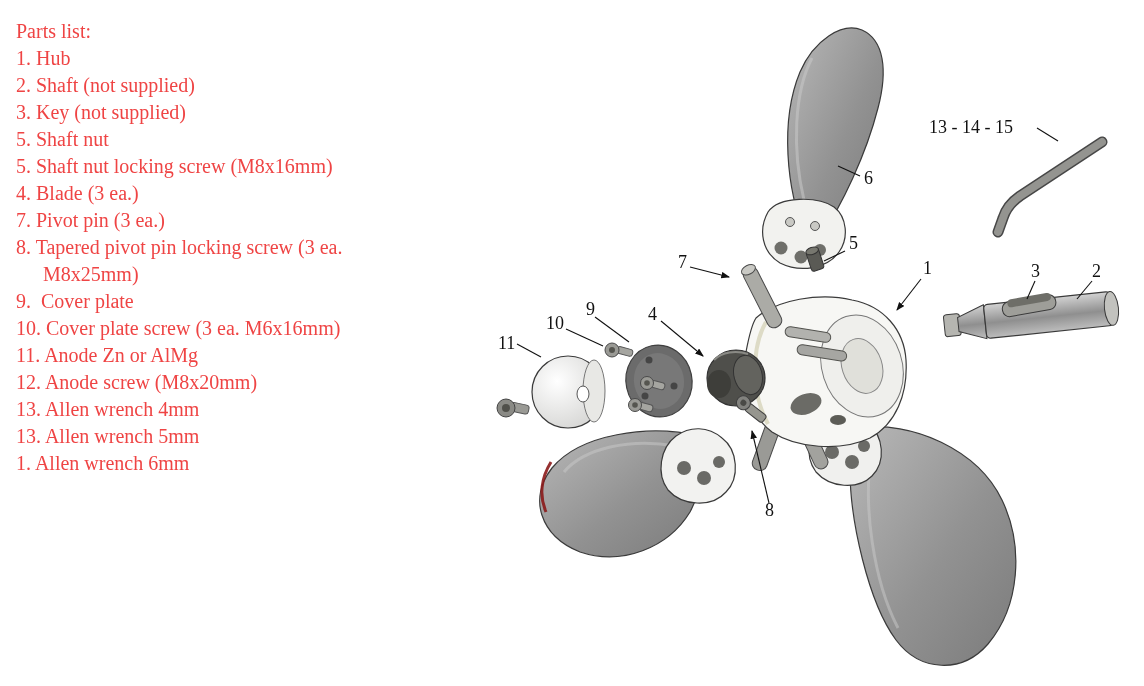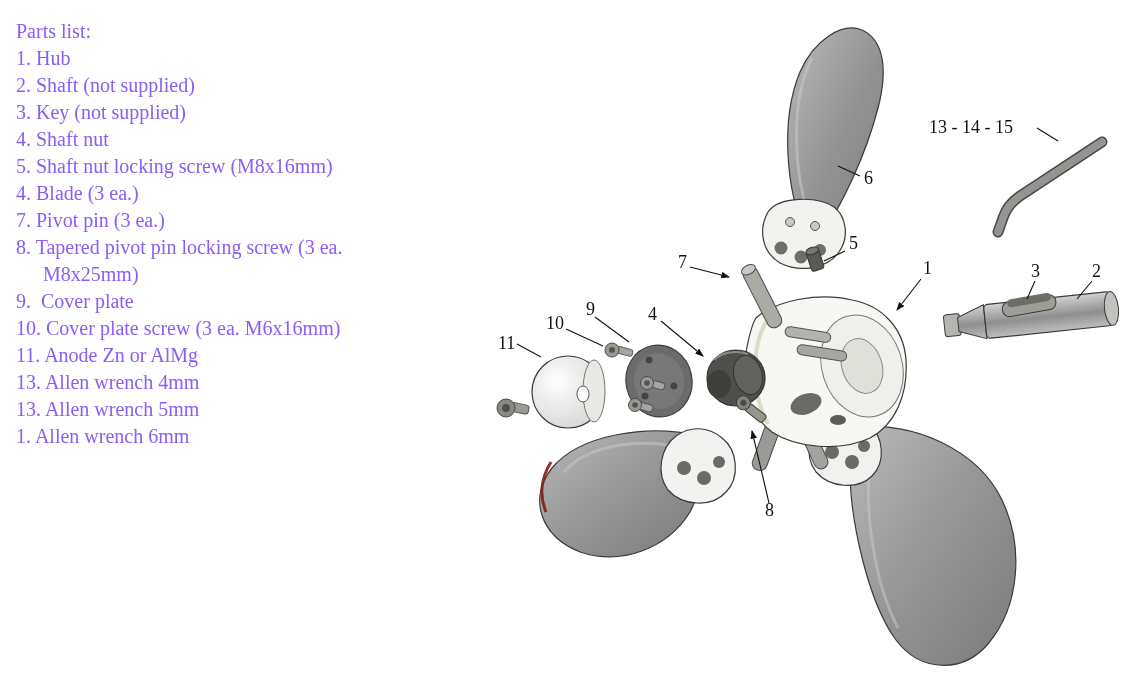--- a/index.html
+++ b/index.html
@@ -12,21 +12,21 @@
     background: #ffffff;
     overflow: hidden;
   }
   .parts-list {
     position: absolute;
     left: 16px;
     top: 18px;
     width: 414px;
     font-size: 20px;
     line-height: 27px;
-    color: #8b5cf6;
+    color: #ef4444;
   }
   .pl-line {
     padding-left: 27px;
     text-indent: -27px;
     white-space: pre-wrap;
   }
   .pl-title {
     padding-left: 0;
     text-indent: 0;
   }
@@ -50,28 +50,29 @@
 </head>
 <body>
 
 <div class="page">
 
   <div class="parts-list">
     <div class="pl-line pl-title">Parts list:</div>
     <div class="pl-line">1. Hub</div>
     <div class="pl-line">2. Shaft (not supplied)</div>
     <div class="pl-line">3. Key (not supplied)</div>
-    <div class="pl-line">4. Shaft nut</div>
+    <div class="pl-line">5. Shaft nut</div>
     <div class="pl-line">5. Shaft nut locking screw (M8x16mm)</div>
     <div class="pl-line">4. Blade (3 ea.)</div>
     <div class="pl-line">7. Pivot pin (3 ea.)</div>
     <div class="pl-line">8. Tapered pivot pin locking screw (3 ea. M8x25mm)</div>
     <div class="pl-line">9.  Cover plate</div>
     <div class="pl-line">10. Cover plate screw (3 ea. M6x16mm)</div>
     <div class="pl-line">11. Anode Zn or AlMg</div>
+    <div class="pl-line">12. Anode screw (M8x20mm)</div>
     <div class="pl-line">13. Allen wrench 4mm</div>
     <div class="pl-line">13. Allen wrench 5mm</div>
     <div class="pl-line">1. Allen wrench 6mm</div>
   </div>
 
   <svg class="diagram-svg" width="1144" height="686" viewBox="0 0 1144 686">
     <defs>
       <linearGradient id="bladeGrad" x1="0" y1="0" x2="1" y2="1">
         <stop offset="0" stop-color="#b8b8b8"></stop>
         <stop offset="0.55" stop-color="#929292"></stop>

